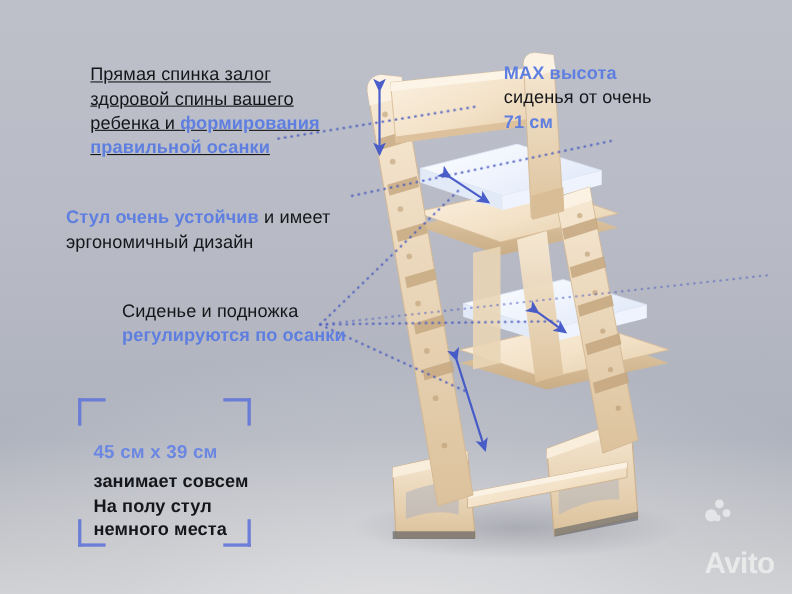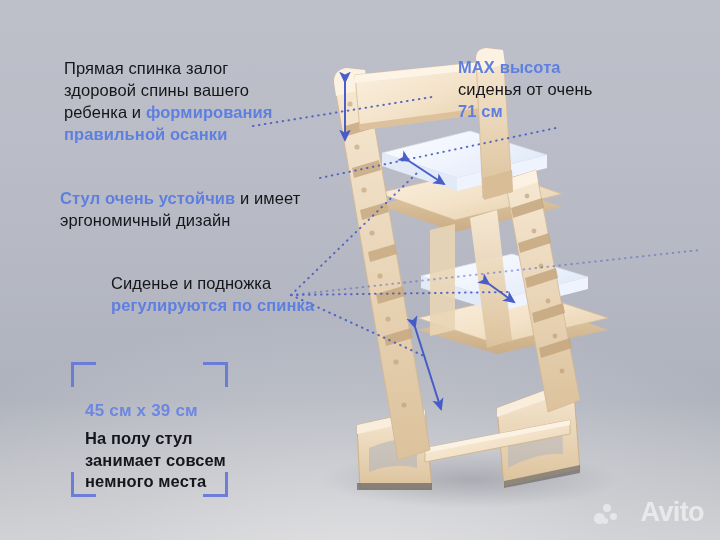--- a/index.html
+++ b/index.html
@@ -14,39 +14,39 @@
     background:
       radial-gradient(120% 80% at 50% 108%, rgba(226,226,228,.95) 0%, rgba(212,213,217,.55) 32%, rgba(255,255,255,0) 62%),
       linear-gradient(180deg,#bdc0c9 0%,#babdc7 28%,#b5b8c3 52%,#aeb2bd 74%,#c3c4c8 92%,#cfd0d3 100%);
   }
 
   
   .txt{position:absolute;color:#15161a;line-height:1.33;letter-spacing:.1px;}
   .blue{color:#5f7fe0;font-weight:700;}
   .bk{color:#15161a;font-weight:400;}
 
-  #t-back{left:64px;top:58px;width:250px;font-size:16.5px;}
+  #t-back{left:82px;top:58px;width:250px;font-size:16.5px;text-decoration:underline;}
   #t-stable{left:60px;top:188px;width:265px;font-size:16.5px;}
   #t-adjust{left:70px;top:273px;width:250px;font-size:16.5px;margin-left:41px;}
 
   #t-max{right:42px;top:57px;width:220px;font-size:16.5px;text-align:left;}
 
   #t-size{left:85px;top:370px;width:180px;font-size:16.5px;}
   #t-size .dim{font-size:17px;font-weight:700;color:#6b87e2;letter-spacing:.2px;display:block;margin-bottom:5px;margin-top:30px;}
   #t-size .ln{display:block;font-weight:700;color:#15161a;}
 
   
   .brk{position:absolute;width:22px;height:22px;border:3px solid #6478d8;opacity:.92;}
   #brk-tl{left:71px;top:362px;border-right:none;border-bottom:none;}
   #brk-tr{left:203px;top:362px;border-left:none;border-bottom:none;}
   #brk-bl{left:71px;top:472px;border-right:none;border-top:none;}
   #brk-br{left:203px;top:472px;border-left:none;border-top:none;}
 
   
-  #avito{position:absolute;right:16px;bottom:14px;display:flex;align-items:flex-end;gap:23px;opacity:.88;}
+  #avito{position:absolute;right:16px;bottom:14px;display:flex;align-items:flex-start;gap:23px;opacity:.88;flex-direction:column;}
   #avito .dots{position:relative;width:24px;height:22px;}
   #avito .dots i{position:absolute;display:block;border-radius:50%;background:#e9eaec;}
   #avito .d1{width:11px;height:11px;left:0;top:9px;}
   #avito .d2{width:8px;height:8px;left:9px;top:0;}
   #avito .d3{width:7px;height:7px;left:16px;top:9px;}
   #avito .d4{width:6px;height:6px;left:8px;top:14px;}
   #avito .word{font-size:27px;font-weight:700;color:#eceded;letter-spacing:-.6px;line-height:1;}
 
   
   #art{position:absolute;left:0;top:0;width:720px;height:540px;}
@@ -213,32 +213,32 @@
     <span class="blue">71 см</span>
   </div>
 
   <div class="txt" id="t-stable">
     <span class="blue">Стул очень устойчив</span><span class="bk"> и имеет</span><br>
     <span class="bk">эргономичный дизайн</span>
   </div>
 
   <div class="txt" id="t-adjust">
     <span class="bk">Сиденье и подножка</span><br>
-    <span class="blue">регулируются по спинка</span>
+    <span class="blue">регулируются по осанки</span>
   </div>
 
   <div class="brk" id="brk-tl"></div>
   <div class="brk" id="brk-tr"></div>
   <div class="brk" id="brk-bl"></div>
   <div class="brk" id="brk-br"></div>
 
   <div class="txt" id="t-size">
     <span class="dim">45 см x 39 см</span>
+    <span class="ln">занимает совсем</span>
     <span class="ln">На полу стул</span>
-    <span class="ln">занимает совсем</span>
     <span class="ln">немного места</span>
   </div>
 
   <div id="avito">
     <span class="dots">
       <i class="d1"></i>
         <i class="d2"></i>
         <i class="d3"></i>
         <i class="d4"></i>
     </span>

